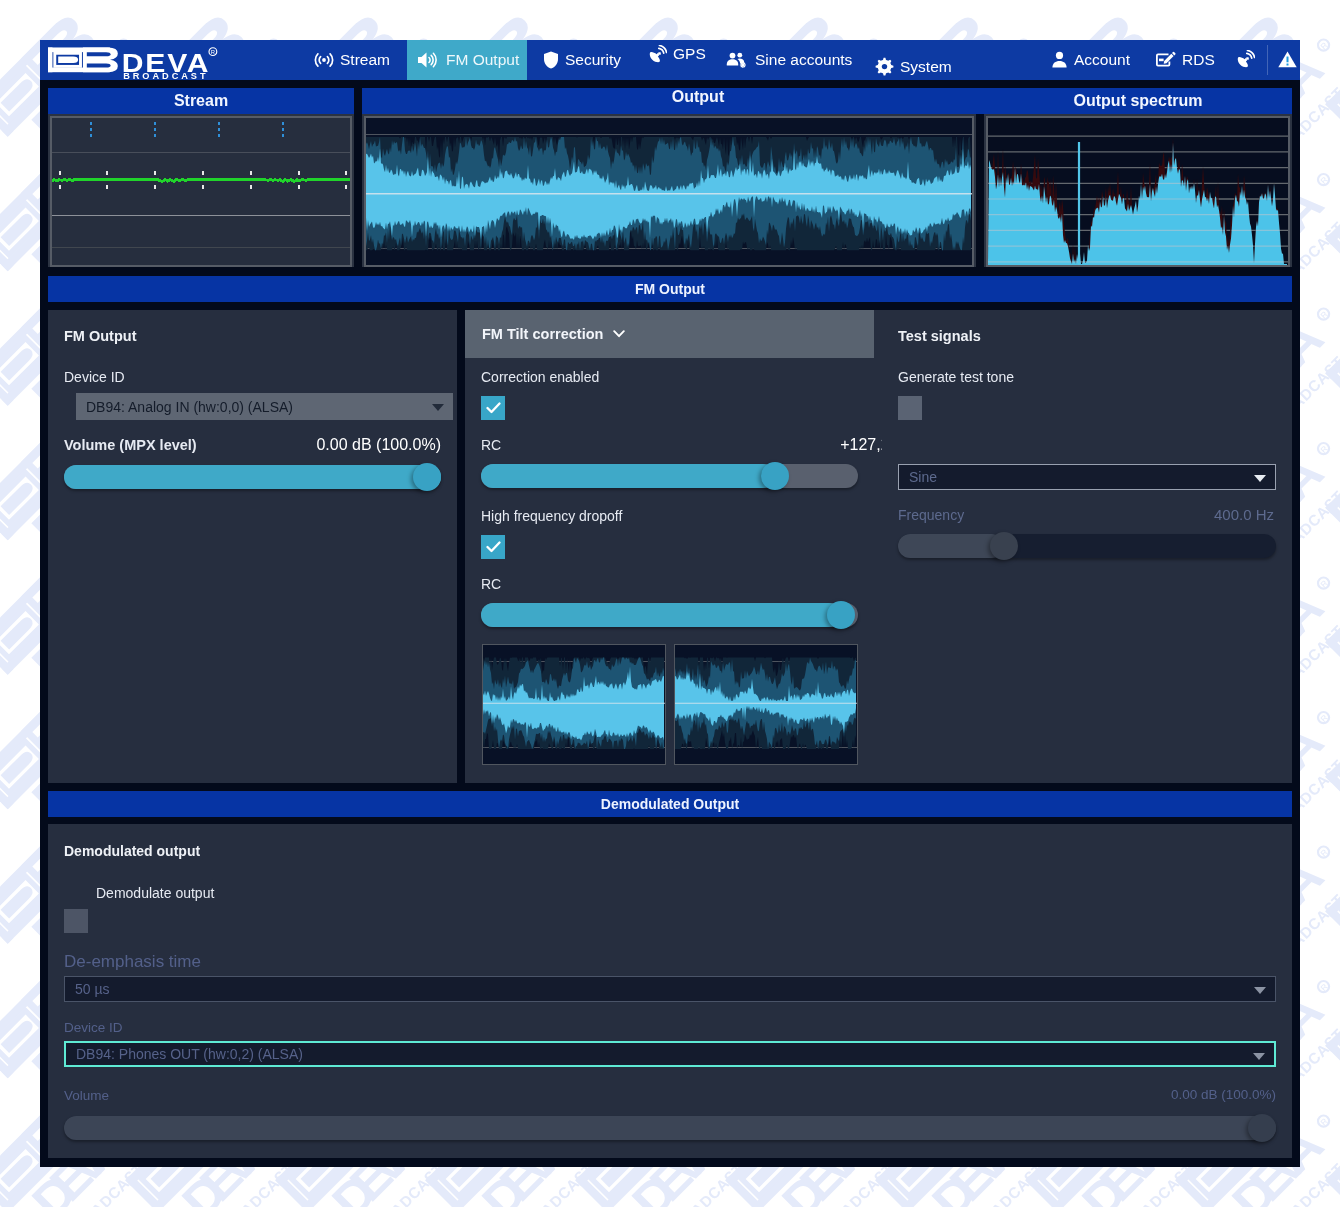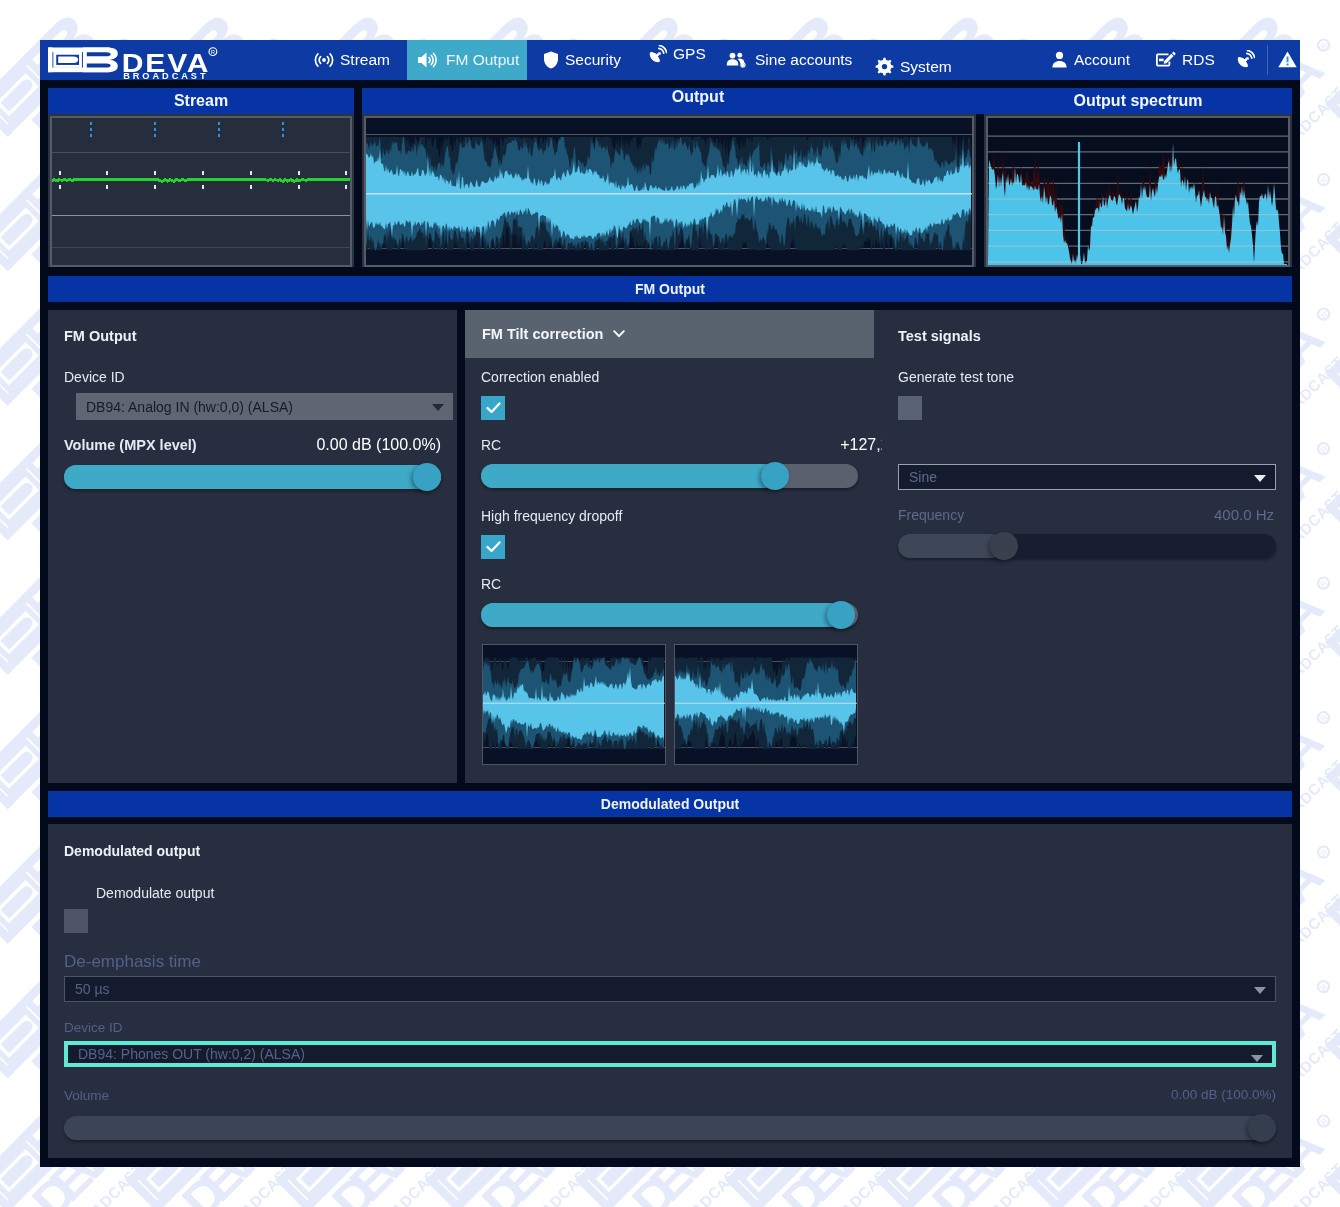--- a/index.html
+++ b/index.html
@@ -417,21 +417,21 @@
 <div style="position:absolute;left:8px;top:784px;width:1244px;height:334px;background:#262e3f">
   <div style="position:absolute;left:16px;top:19px;font-size:14px;color:#eef1f6;white-space:nowrap;font-weight:bold;">Demodulated output</div>
   <div style="position:absolute;left:16px;top:61px;font-size:14px;color:#e6eaf2;white-space:nowrap;margin-left:32px;">Demodulate output</div>
   <div style="position:absolute;left:16px;top:85px;width:24px;height:24px;background:#4d5566;display:flex;align-items:center;justify-content:center"></div>
   <div style="position:absolute;left:16px;top:128px;font-size:17px;color:#53608a;white-space:nowrap;">De-emphasis time</div>
   <div style="position:absolute;left:16px;top:152px;width:1212px;height:26px;background:#141b2d;border:1px solid #4a5468;display:flex;align-items:center;padding:0 10px;box-sizing:border-box">
       <span style="font-size:14px;color:#56628a">50 µs</span>
       <span style="position:absolute;right:9px;top:9.5px;width:0;height:0;border-left:6px solid transparent;border-right:6px solid transparent;border-top:7px solid #8b93a3"></span>
       </div>
   <div style="position:absolute;left:16px;top:196px;font-size:13.5px;color:#53608a;white-space:nowrap;">Device ID</div>
-  <div style="position:absolute;left:16px;top:217px;width:1212px;height:26px;background:#141b2d;border:4px solid #5eead4;display:flex;align-items:center;padding:0 10px;box-sizing:border-box">
+  <div style="position:absolute;left:16px;top:217px;width:1212px;height:26px;background:#141b2d;border:2px solid #5eead4;display:flex;align-items:center;padding:0 10px;box-sizing:border-box">
       <span style="font-size:14px;color:#56628a">DB94: Phones OUT (hw:0,2) (ALSA)</span>
       <span style="position:absolute;right:9px;top:9.5px;width:0;height:0;border-left:6px solid transparent;border-right:6px solid transparent;border-top:7px solid #8b93a3"></span>
       </div>
   <div style="position:absolute;left:16px;top:264px;font-size:13.5px;color:#53608a;white-space:nowrap;">Volume</div>
   <div style="position:absolute;right:16px;top:263px;font-size:13.5px;color:#53608a;white-space:nowrap">0.00 dB (100.0%)</div>
   <div style="position:absolute;left:16px;top:292px;width:1212px;height:24px;background:#1b2334;border-radius:12.0px;box-shadow:0 2px 3px rgba(0,0,0,0.35)">
       <div style="position:absolute;left:0;top:0;height:24px;width:1212px;background:#3c4556;border-radius:12.0px"></div>
       <div style="position:absolute;left:1184px;top:-2.0px;width:28px;height:28px;border-radius:50%;background:#353e4e;box-shadow:-2px 2px 4px rgba(0,0,0,0.35)"></div>
       </div>
 </div>

